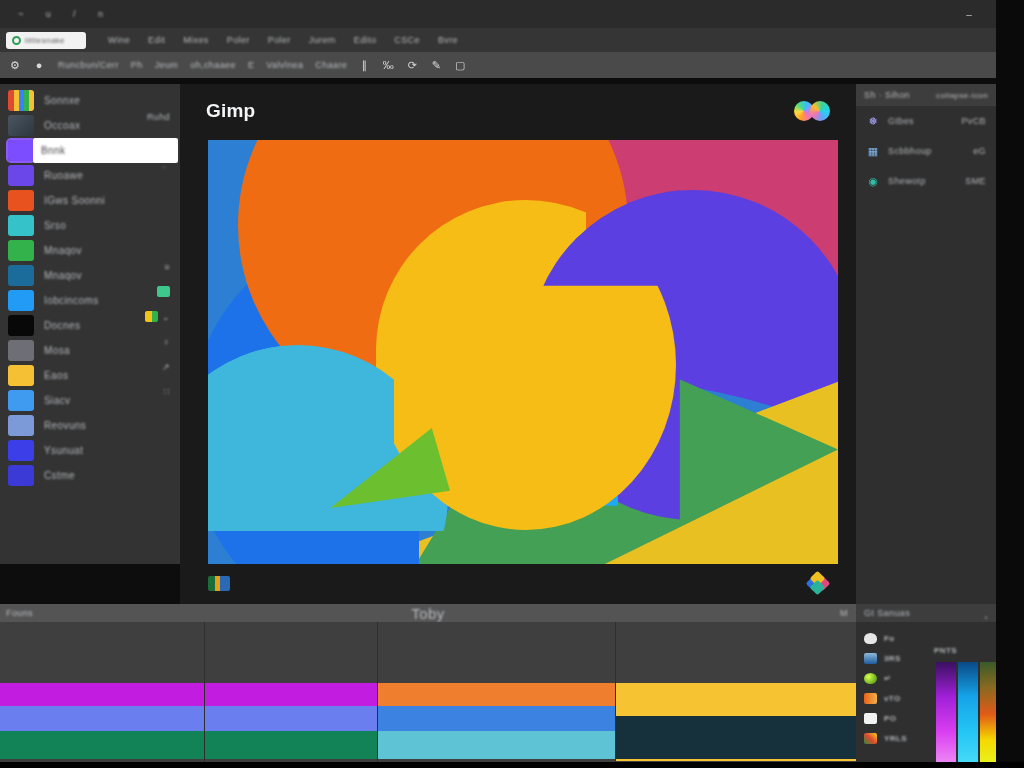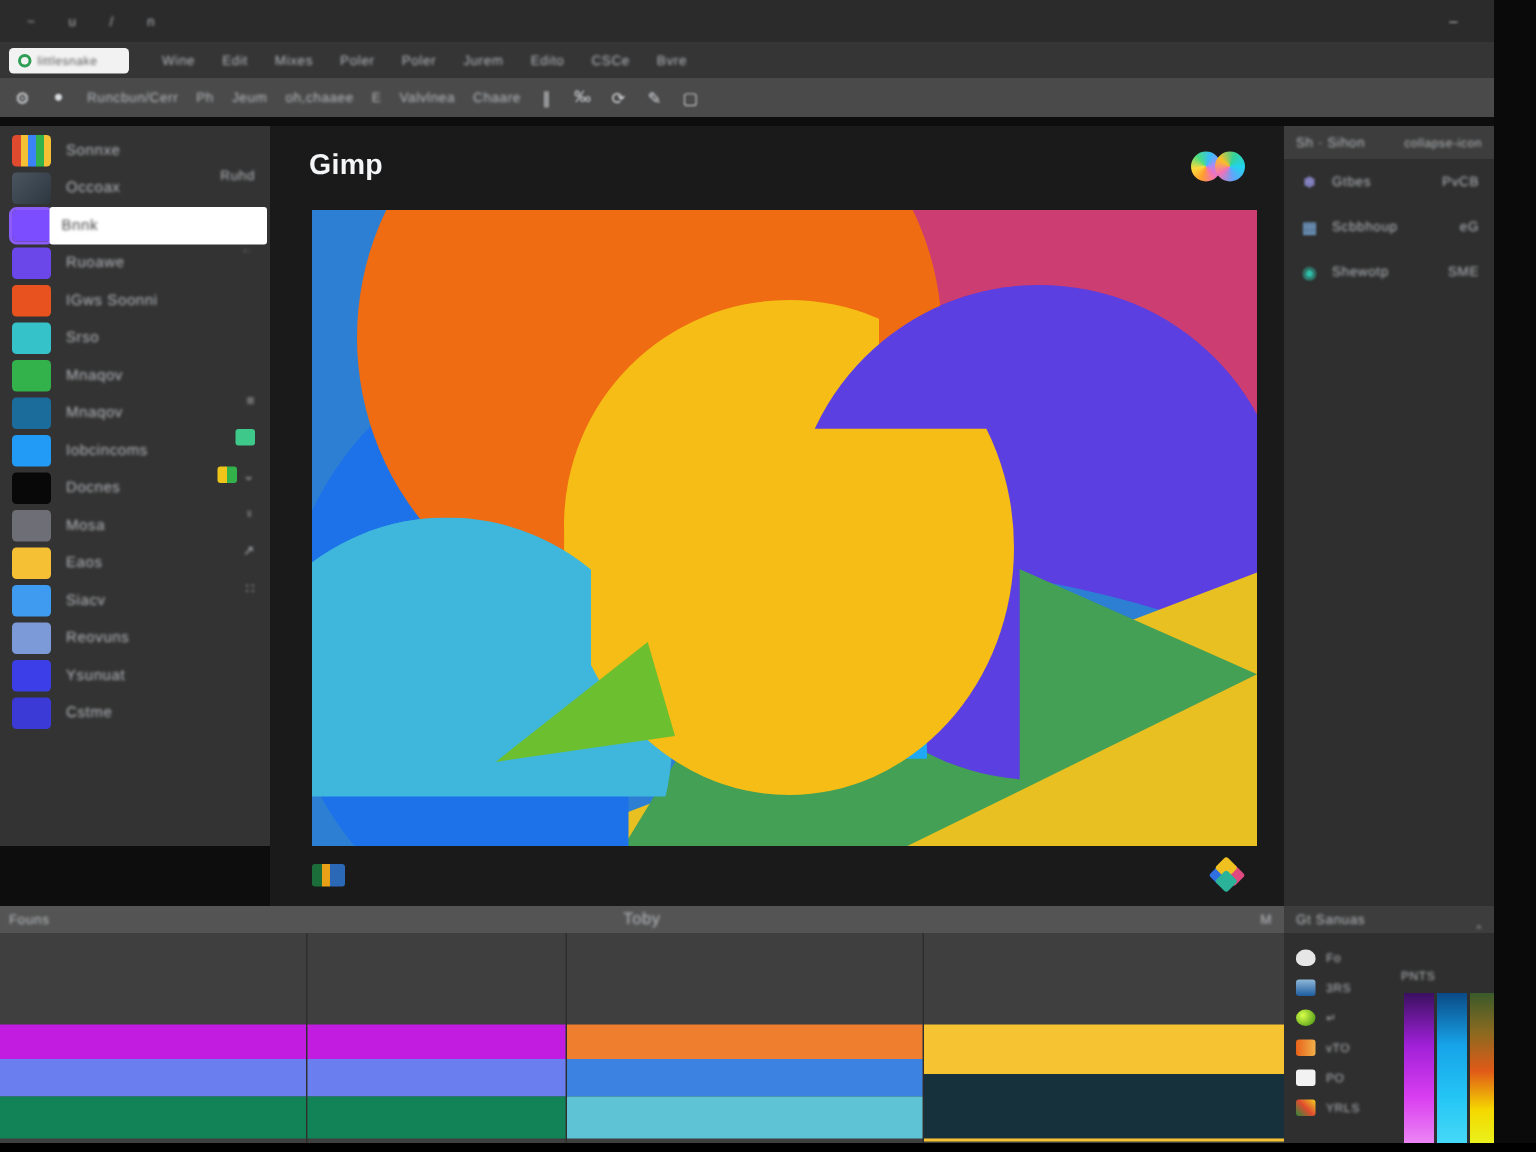--- a/index.html
+++ b/index.html
@@ -124,21 +124,21 @@
   .rp-row .fz { font-size: 9px; }
   .rp-val { position: absolute; right: 10px; font-size: 9px; padding-left: 32px; }
   .rp-ico { width: 14px; height: 14px; display:flex;align-items:center;justify-content:center; font-size:11px; filter: blur(.6px);}
 
   
   .bottom {
     position: absolute; left: 0; top: 604px; width: 856px; height: 164px; background: #4a4a4a;
   }
   .bt-head { height: 18px; background: #545454; display: flex; align-items: center; position: relative; }
   .bt-head .left { margin-left: 6px; font-size: 9px; }
-  .bt-head .center { position: absolute; left: 50%; transform: translateX(-50%); font-size: 11px; }
+  .bt-head .center { position: absolute; left: 50%; transform: translateX(-50%); font-size: 15px; }
   .bt-head .right { position: absolute; right: 8px; font-size: 9px; }
   .tracks { position: relative; height: 146px; background: #3f3f3f; display: flex; }
   .track-col { position: relative; height: 146px; border-right: 1px solid #2e2e2e; }
   .band { width: 100%; }
 
   .bright {
     position: absolute; left: 856px; top: 604px; width: 140px; height: 164px; background: #2f2f2f;
   }
   .br-head { height: 18px; background: #3d3d3d; display:flex; align-items:center; justify-content: space-between; padding: 0 8px;}
   .br-head .fz { font-size: 9px; }
@@ -430,21 +430,21 @@
         <div class="band" style="position:absolute;top:137px;height:2px;background:#f6c332;"></div>
       </div>
     </div>
   </div>
 
   <div class="bright">
     <div class="br-head">
       <span class="fz">Gt Sanuas</span>
       <span class="fz" style="font-size:8px;">‸</span>
     </div>
-    <div class="br-body" style="position:relative;">
+    <div class="br-body" style="position:relative;font-weight:bold;">
       <div class="br-list">
         <div class="br-item">
           <span class="br-sw" style="background:#e6e6e6;border-radius:50% 50% 40% 40%;"></span>
           <span class="fz">Fo</span>
         </div>
         <div class="br-item">
           <span class="br-sw" style="background:linear-gradient(#8fb8d8,#1d5c9e);"></span>
           <span class="fz">3RS</span>
         </div>
         <div class="br-item">

